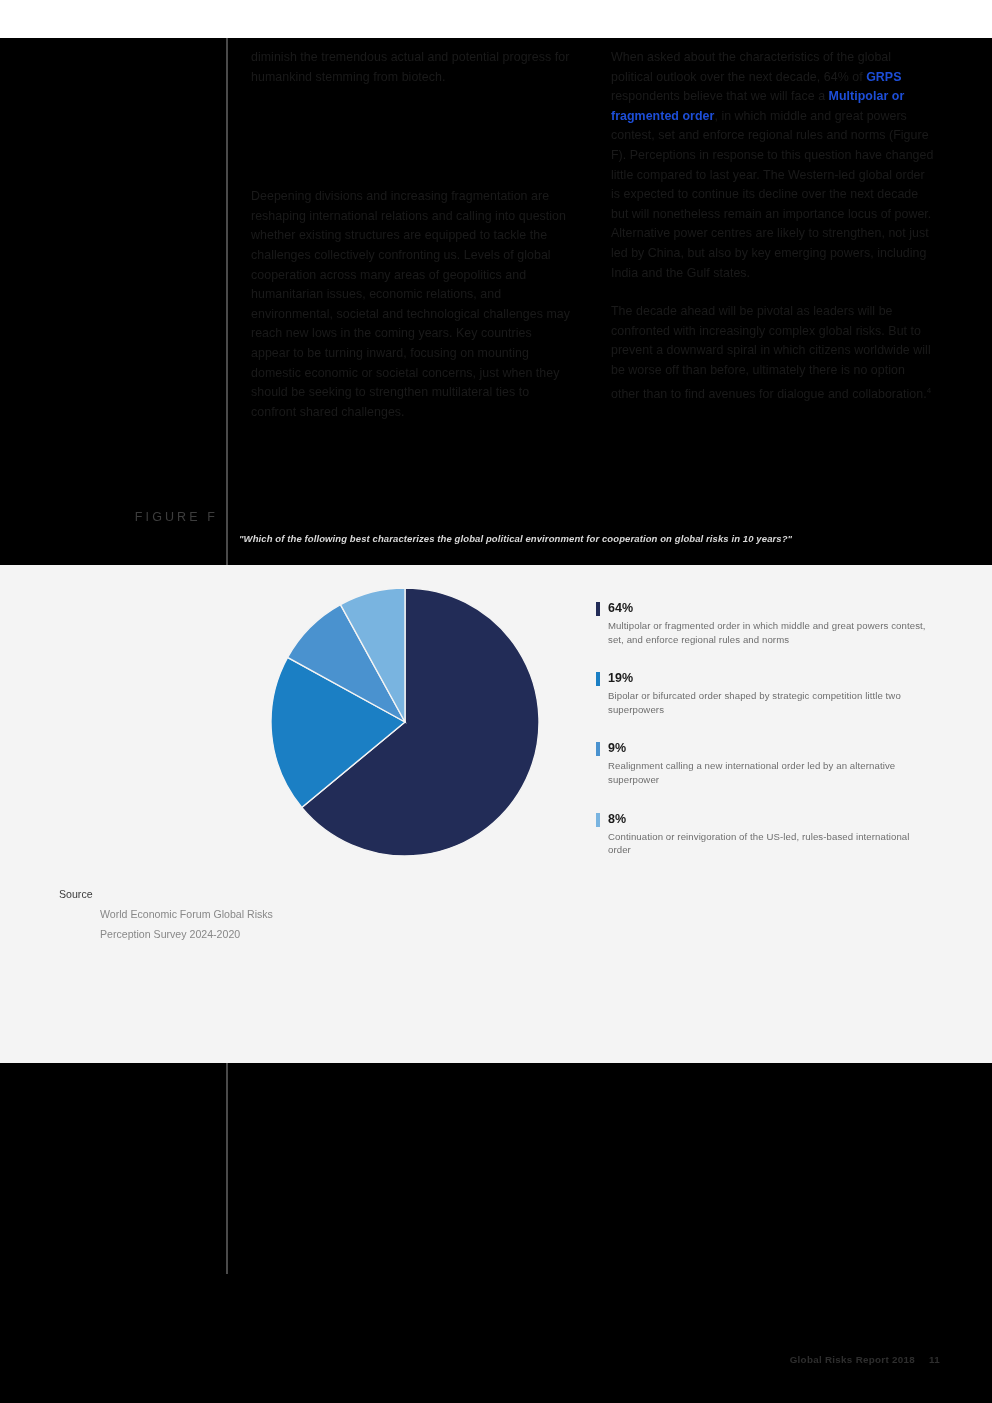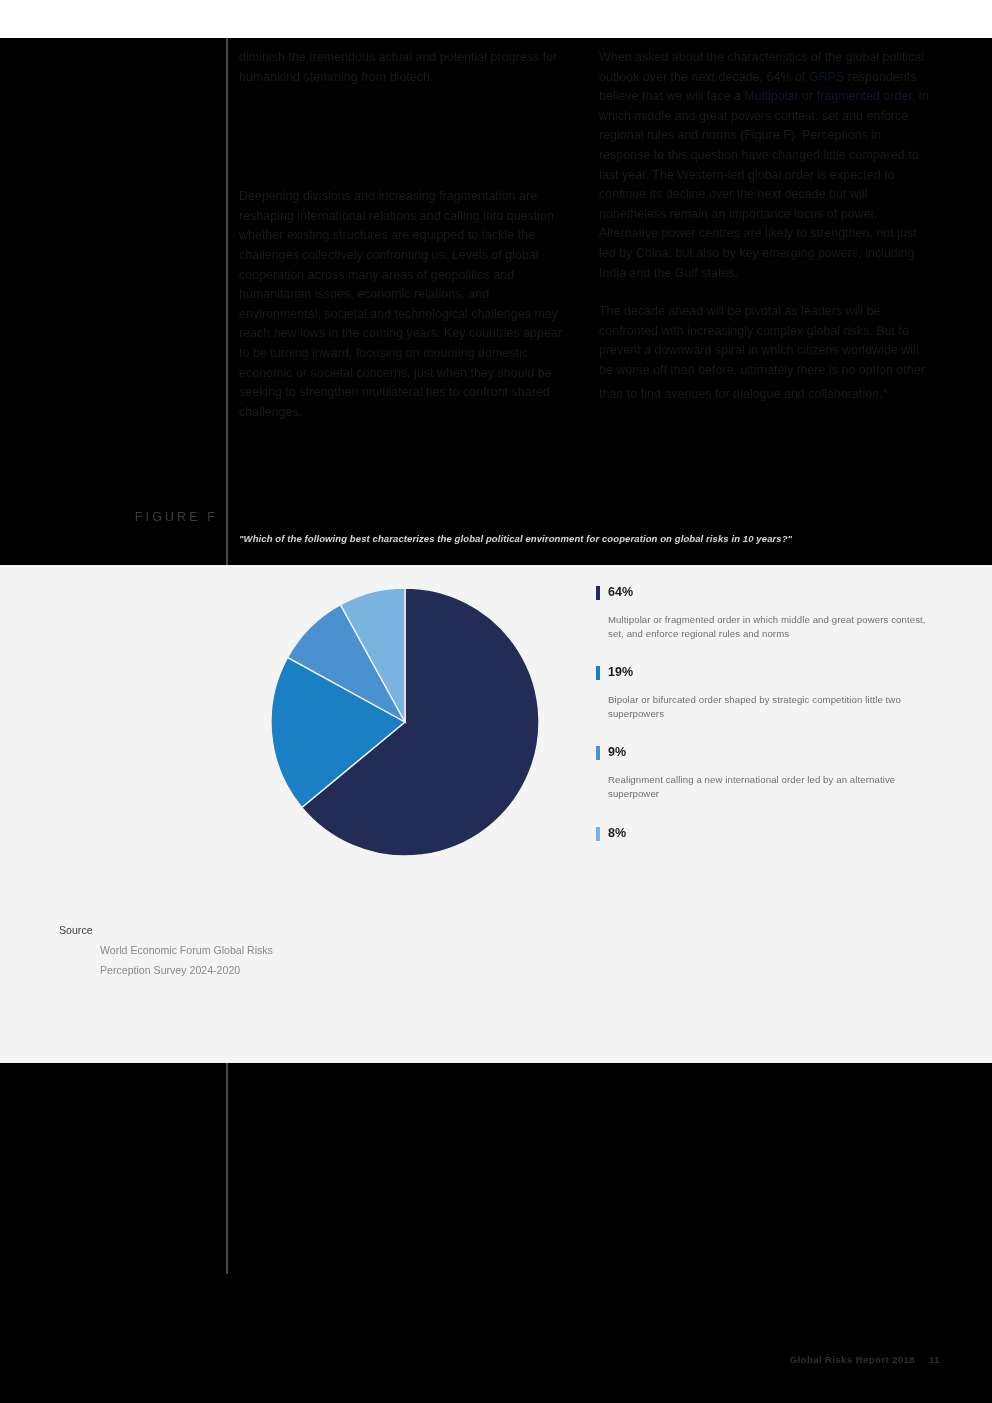--- a/index.html
+++ b/index.html
@@ -59,23 +59,23 @@
   .col {
     position: absolute;
     width: 335px;
     color: #1a1a1a;
     font-size: 12.4px;
     line-height: 19.6px;
     letter-spacing: 0.05px;
   }
   .col-left  { left: 239px; top: 48px; }
   .col-right { left: 599px; top: 48px; }
-  .col p { margin: 0 0 19px 0; }
+  .col p { margin: 0 0 19px 12px; }
   .col p.gap-lg { margin-bottom: 100px; }
-  .col b { font-weight: 400; color: #0f172a; }
+  .col b { font-weight: 700; color: #1d4ed8; }
   .col sup { font-size: 8px; vertical-align: super; }
 
   
   .figure-label {
     position: absolute;
     left: 118px; top: 510px;
     width: 100px;
     text-align: right;
     color: #3d3d3d;
     font-size: 12.5px;
@@ -100,49 +100,49 @@
   .pie-wrap {
     position: absolute;
     left: 270px; top: 587px;
     width: 270px; height: 270px;
   }
   .pie-svg { display: block; width: 270px; height: 270px; }
 
   
   .legend {
     position: absolute;
-    left: 596px; top: 584px;
+    left: 596px; top: 600px;
     width: 330px;
   }
   .legend-item { position: relative; margin-bottom: 24px; padding-left: 12px; }
   .legend-item:last-child { margin-bottom: 0; }
   .legend-swatch {
     position: absolute;
     left: 0; top: 2px;
     width: 4px; height: 14px;
   }
   .legend-value {
     font-size: 12.5px;
     font-weight: 700;
     color: #1a1a1a;
     line-height: 16px;
     letter-spacing: 0.1px;
   }
   .legend-desc {
     font-size: 9.6px;
     color: #6e6e6e;
     line-height: 13.6px;
-    margin-top: 13px;
+    margin-top: 3px;
     letter-spacing: 0.1px;
   }
 
   
   .source {
     position: absolute;
-    left: 59px; top: 920px;
+    left: 59px; top: 884px;
     width: 230px;
   }
   .source-title {
     font-size: 10.6px;
     color: #3c3c3c;
     font-weight: 400;
     line-height: 20px;
   }
   .source-line {
     font-size: 10.6px;
@@ -210,20 +210,21 @@
     <div class="legend-desc">Bipolar or bifurcated order shaped by strategic competition little two superpowers</div>
   </div>
   <div class="legend-item">
     <span class="legend-swatch" style="background:#4a92cf"></span>
     <div class="legend-value">9%</div>
     <div class="legend-desc">Realignment calling a new international order led by an alternative superpower</div>
   </div>
   <div class="legend-item">
     <span class="legend-swatch" style="background:#79b4e0"></span>
     <div class="legend-value">8%</div>
+    <div class="legend-desc">Continuation or reinvigoration of the US-led, rules-based international order</div>
   </div>
 </div>
 
 <div class="source">
   <div class="source-title">Source</div>
   <div class="source-line">World Economic Forum Global Risks</div>
   <div class="source-line">Perception Survey 2024-2020</div>
 </div>
 
 <div class="footer"><span>Global Risks Report 2018</span><span class="page-num">11</span></div>

